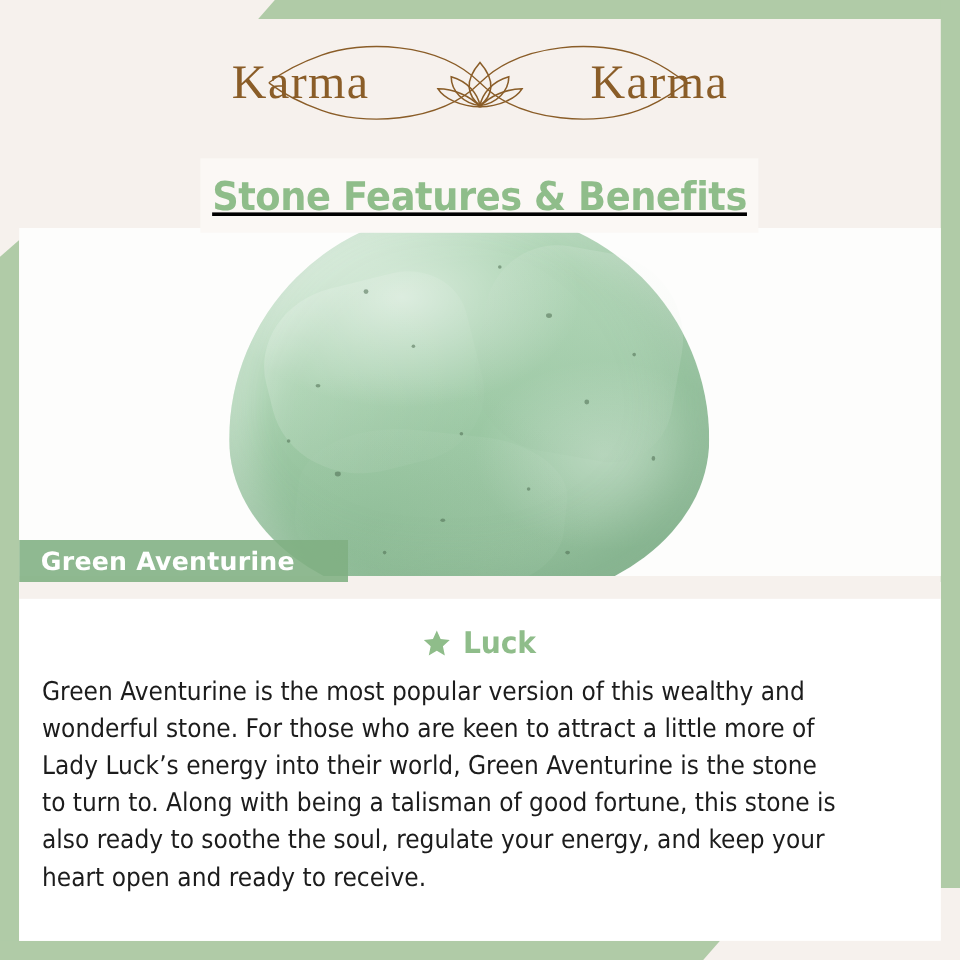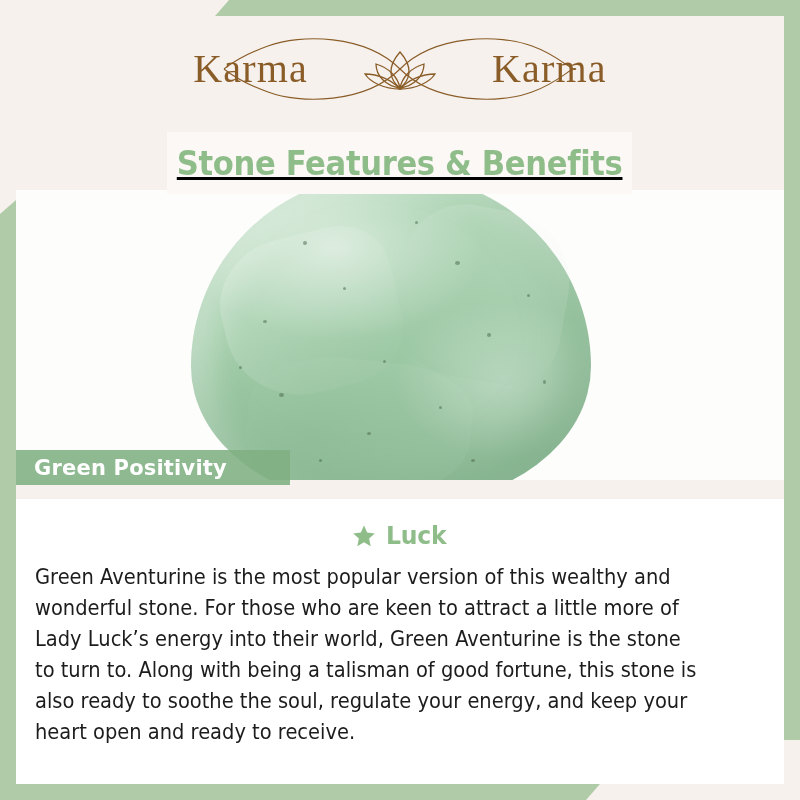--- a/index.html
+++ b/index.html
@@ -311,21 +311,21 @@
       <div class="speck" style="left:84%;top:36%;width:3px;height:3px;"></div>
       <div class="speck" style="left:44%;top:78%;width:4px;height:3px;"></div>
       <div class="speck" style="left:32%;top:86%;width:3px;height:3px;"></div>
       <div class="speck" style="left:70%;top:86%;width:4px;height:3px;"></div>
       <div class="speck" style="left:12%;top:58%;width:3px;height:3px;"></div>
       <div class="speck" style="left:88%;top:62%;width:3px;height:4px;"></div>
     </div>
   </div>
 
   <div class="stone-label">
-    <span class="label-text">Green Positivity</span>
+    <span class="label-text">Green Aventurine</span>
   </div>
 
   <div class="content">
     <div class="content-strip"></div>
 
     <div class="benefits">
       <div class="benefit">
         <svg class="star-icon" viewBox="0 0 24 24">
           <polygon points="12,1.5 15.2,8.6 22.8,9.4 17.1,14.5 18.7,22.2 12,18.3 5.3,22.2 6.9,14.5 1.2,9.4 8.8,8.6" fill="currentColor"></polygon>
         </svg>

